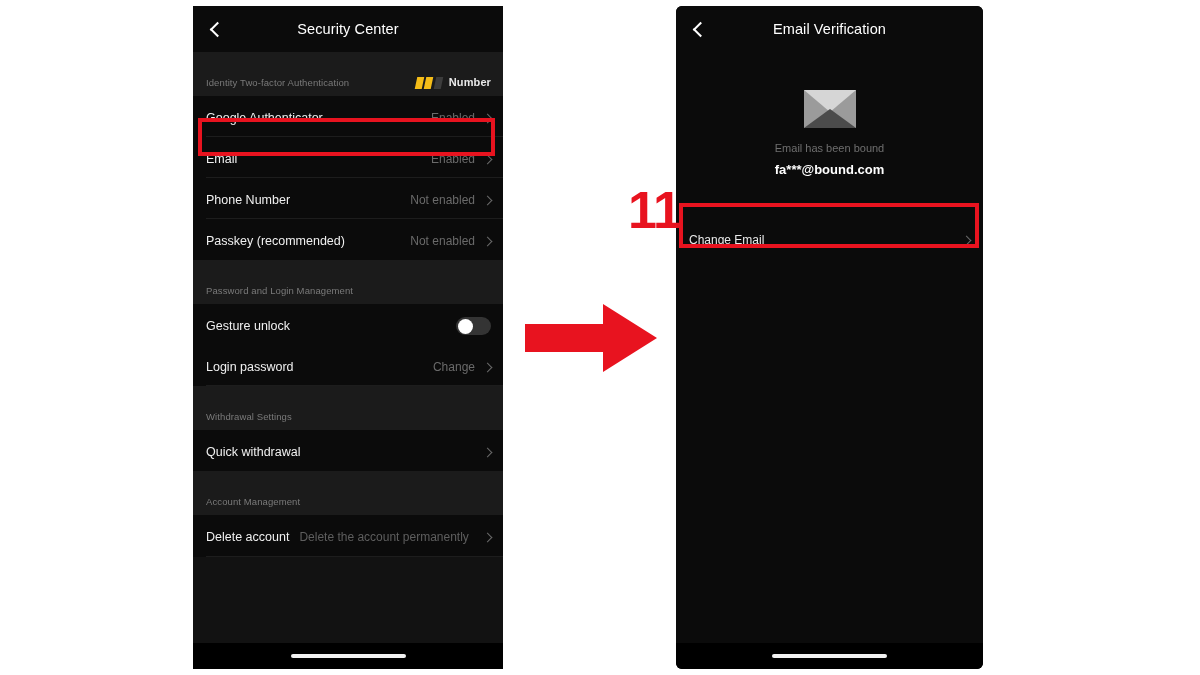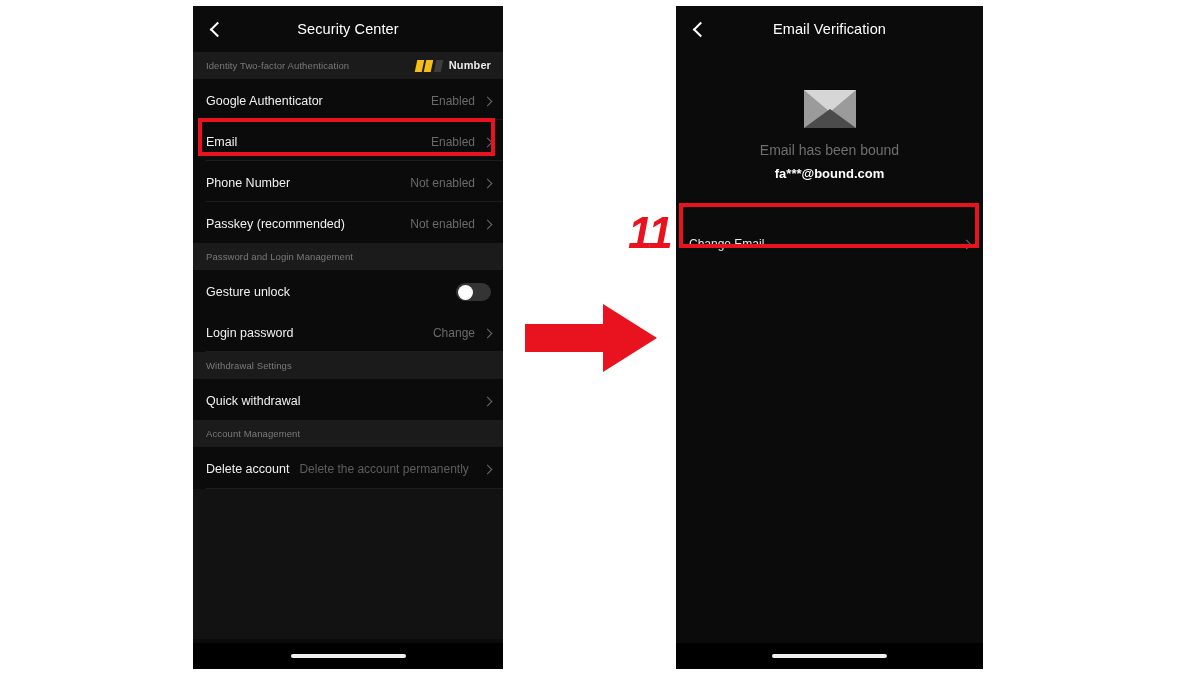--- a/index.html
+++ b/index.html
@@ -17,21 +17,21 @@
     -webkit-font-smoothing: antialiased;
   }
 
   
   .phone {
     position: absolute;
     background: #0b0b0b;
     overflow: hidden;
   }
   #phone-left  { left: 193px; top: 6px;  width: 310px; height: 663px; }
-  #phone-right { left: 676px; top: 6px;  width: 307px; height: 663px; }
+  #phone-right { left: 676px; top: 6px;  width: 307px; height: 663px; border-radius: 6px; }
 
   
   .nav {
     position: relative;
     height: 46px;
     background: #0b0b0b;
     display: flex;
     align-items: center;
   }
   .nav-back {
@@ -60,21 +60,21 @@
     font-size: 14.5px;
     font-weight: normal;
     letter-spacing: .1px;
   }
 
   
   .section-head {
     background: #1b1b1b;
     color: #7a7a7a;
     font-size: 9.5px;
-    padding: 7px 12px 7px 13px;
+    padding: 24px 12px 7px 13px;
     line-height: 13px;
     letter-spacing: .1px;
   }
   .section-head.with-right {
     display: flex;
     align-items: center;
     justify-content: space-between;
   }
   .strength {
     display: flex;
@@ -190,21 +190,21 @@
     background: #0b0b0b;
   }
   .envelope {
     width: 52px;
     height: 38px;
     margin: 0 auto;
     display: block;
   }
   .bound-text {
     color: #6f6f6f;
-    font-size: 14px;
+    font-size: 11px;
     margin-top: 14px;
   }
   .bound-email {
     color: #ffffff;
     font-size: 13px;
     font-weight: bold;
     margin-top: 8px;
   }
   .change-row {
     margin-top: 43px;
@@ -224,28 +224,27 @@
     border: 4px solid #e8131f;
     box-sizing: border-box;
     pointer-events: none;
   }
   #hl-email  { left: 198px; top: 118px; width: 297px; height: 38px; }
   #hl-change { left: 679px; top: 203px; width: 300px; height: 45px; }
 
   #step-number {
     position: absolute;
     left: 628px;
-    top: 211px;
-    font-size: 44px;
+    top: 188px;
+    font-size: 52px;
     font-weight: bold;
     color: #e8131f;
     line-height: 44px;
     letter-spacing: -1px;
     font-family: "Liberation Sans", sans-serif;
-    font-style: italic;
   }
 
   #flow-arrow {
     position: absolute;
     left: 525px;
     top: 302px;
     width: 132px;
     height: 72px;
   }
 </style>

